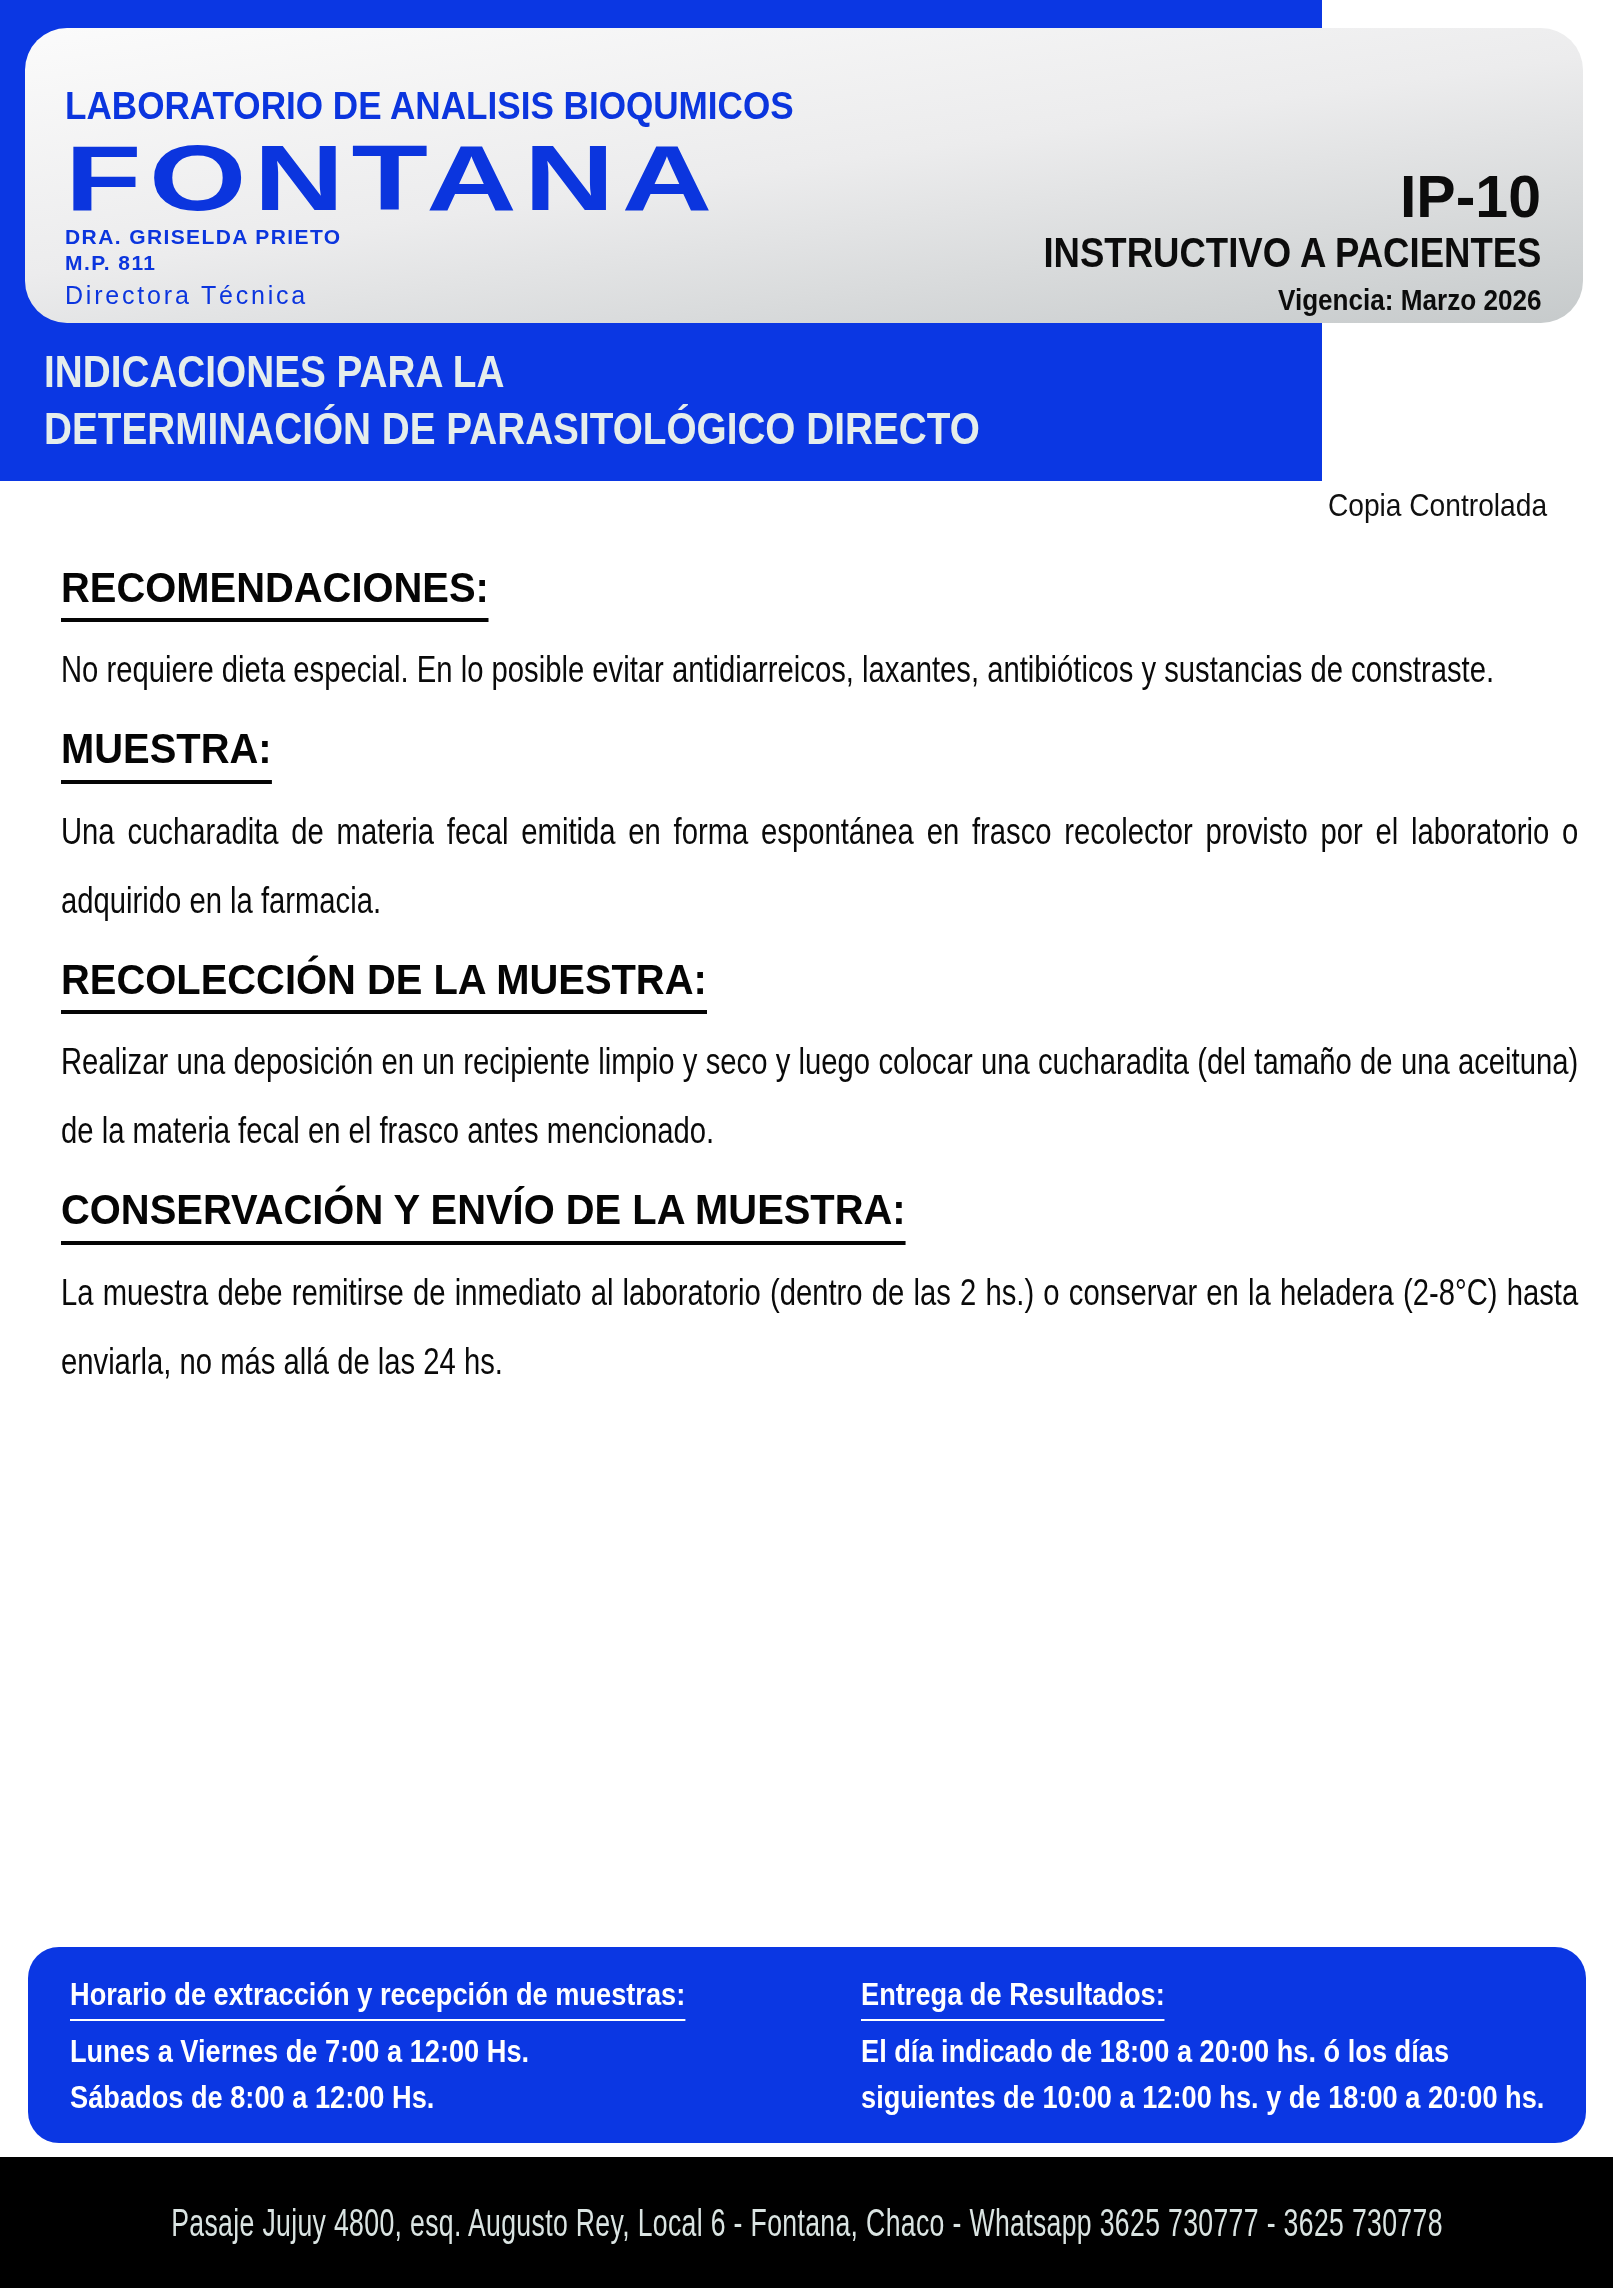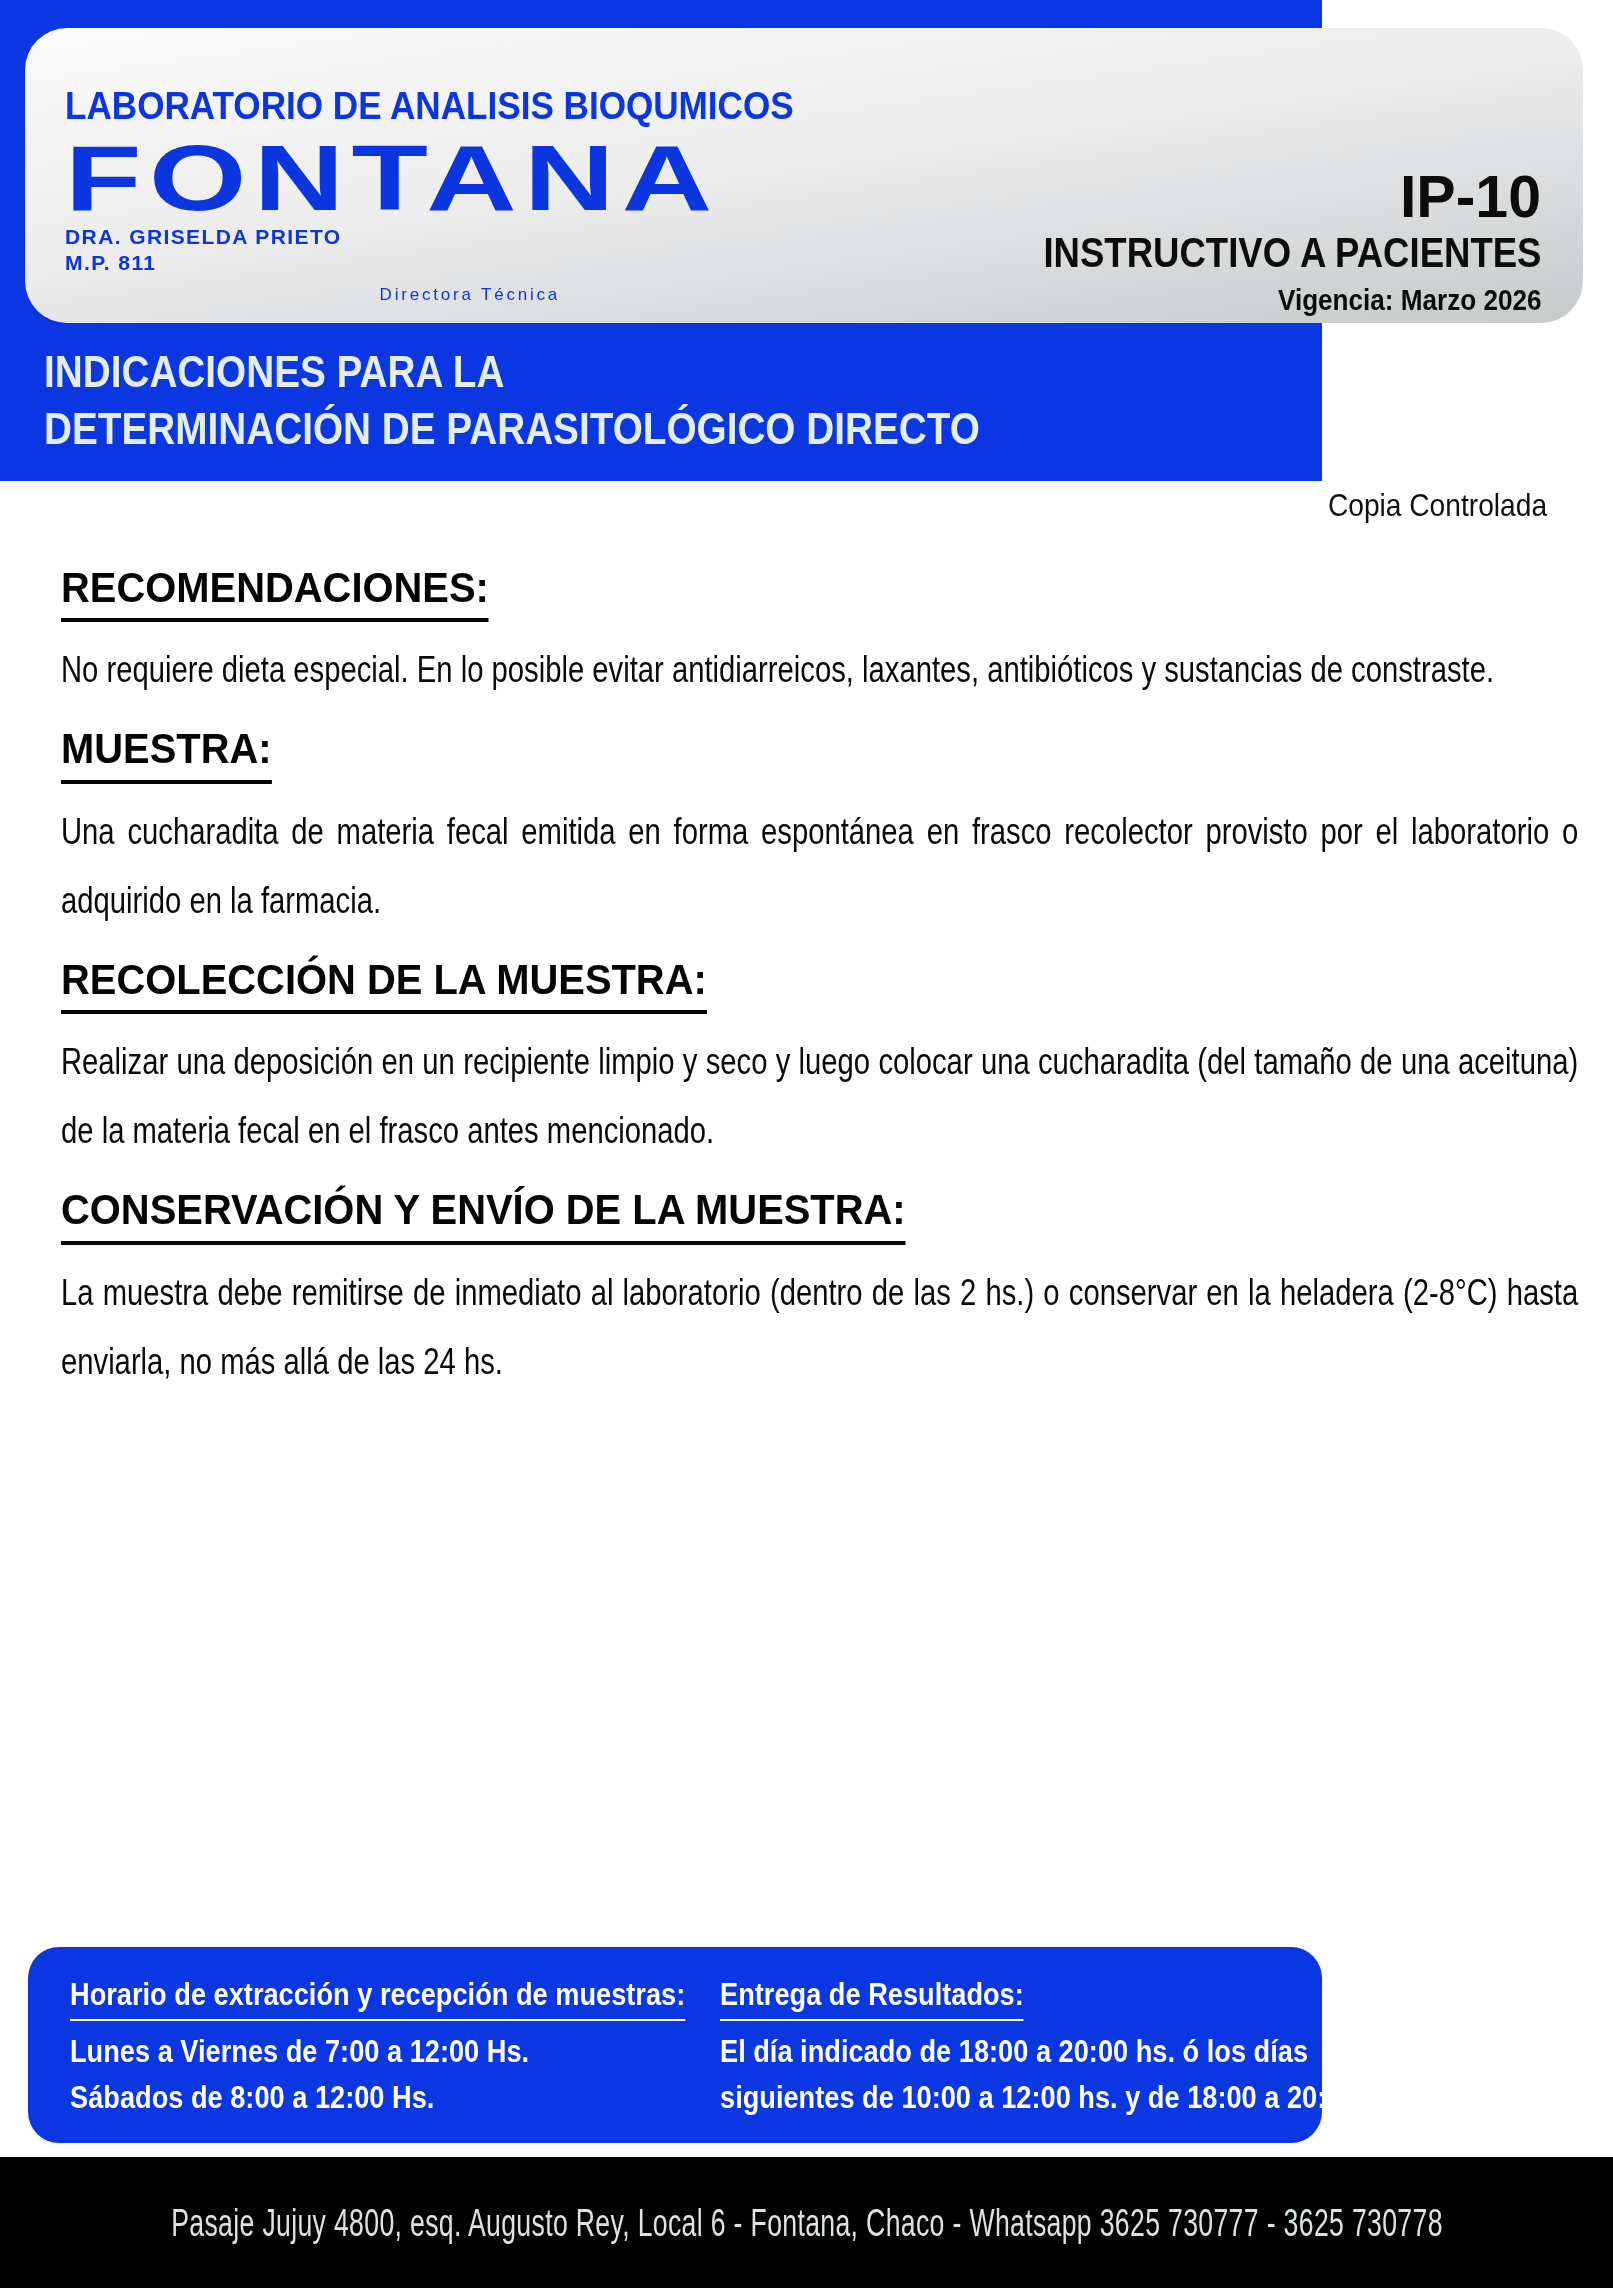--- a/index.html
+++ b/index.html
@@ -26,21 +26,21 @@
     color:#0B35DE;font-size:39px;line-height:41px;font-weight:bold;
     white-space:nowrap;transform:scaleX(0.90);transform-origin:left top;
   }
   .brand-name{
     color:#0B35DE;font-size:92px;line-height:92px;font-weight:bold;
     letter-spacing:5.5px;white-space:nowrap;margin-top:5.5px;
     transform:scaleX(1.36);transform-origin:left top;
   }
   .dir-name{color:#0B35DE;font-size:21px;font-weight:bold;letter-spacing:1.4px;line-height:26px;}
   .dir-mp{color:#0B35DE;font-size:21px;font-weight:bold;letter-spacing:1.4px;line-height:26px;}
-  .dir-role{color:#0B35DE;font-size:17px;letter-spacing:2.8px;margin-top:7.4px;line-height:24px;text-align:center;}
+  .dir-role{color:#0B35DE;font-size:25px;letter-spacing:2.8px;margin-top:7.4px;line-height:24px;}
   .brand-right{position:absolute;right:42px;bottom:6px;text-align:right;}
   .doc-code{font-size:59px;font-weight:bold;line-height:63px;color:#0c0c0c;}
   .doc-type{
     font-size:42px;font-weight:bold;line-height:48px;color:#0c0c0c;white-space:nowrap;
     transform:scaleX(0.87);transform-origin:right top;
   }
   .validity{
     font-size:29px;font-weight:bold;line-height:33px;color:#0c0c0c;margin-top:7.4px;white-space:nowrap;
     transform:scaleX(0.90);transform-origin:right top;
   }
@@ -69,21 +69,21 @@
     transform:scaleX(0.95);transform-origin:left top;
   }
   .section-body{
     font-size:37px;line-height:69px;color:#0a0a0a;
     text-align:justify;
     width:126.6%;
     transform:scaleX(0.79);transform-origin:left top;
   }
   
   .hours-box{
-    position:absolute;left:28px;top:1947px;width:1294px;height:196px;
+    position:absolute;left:28px;top:1947px;width:1558px;height:196px;
     background:#0B37E3;border-radius:31px;
     box-sizing:border-box;
     padding:28px 37px 0 42px;
     display:flex;color:#ffffff;
   }
   .hours-col{box-sizing:border-box;}
   .hours-col.left{width:53.5%;}
   .hours-col.right{width:46.5%;}
   .hours-inner{transform:scaleX(0.85);transform-origin:left top;width:117.6%;}
   .hours-heading{

